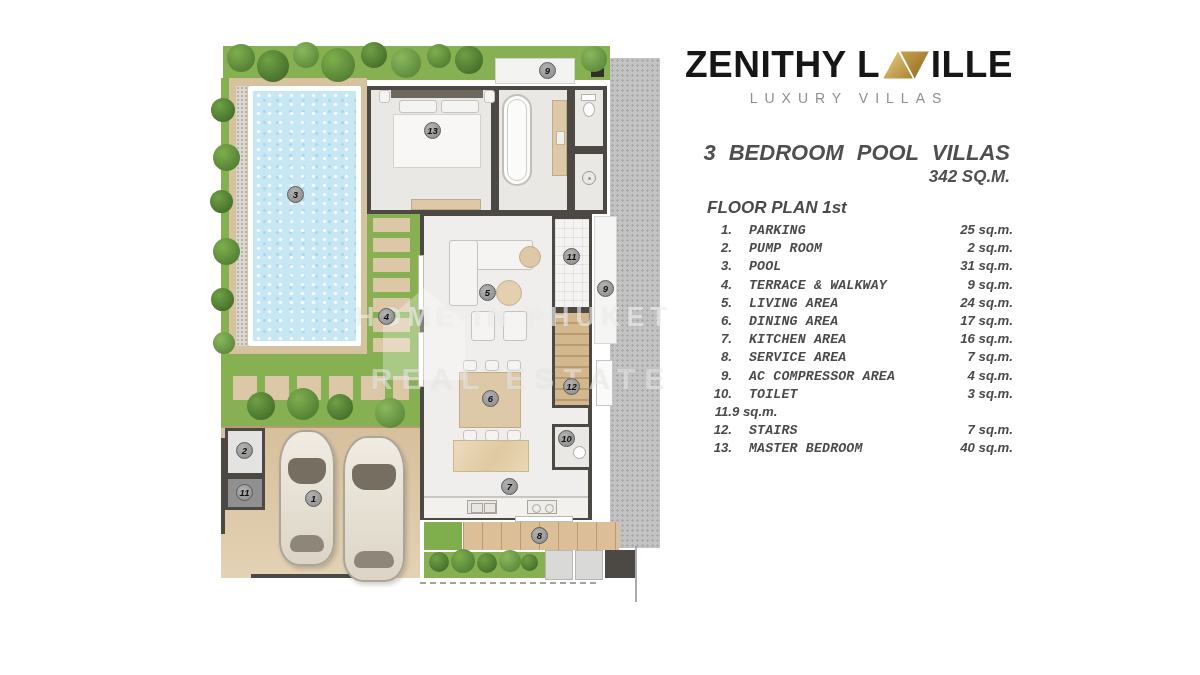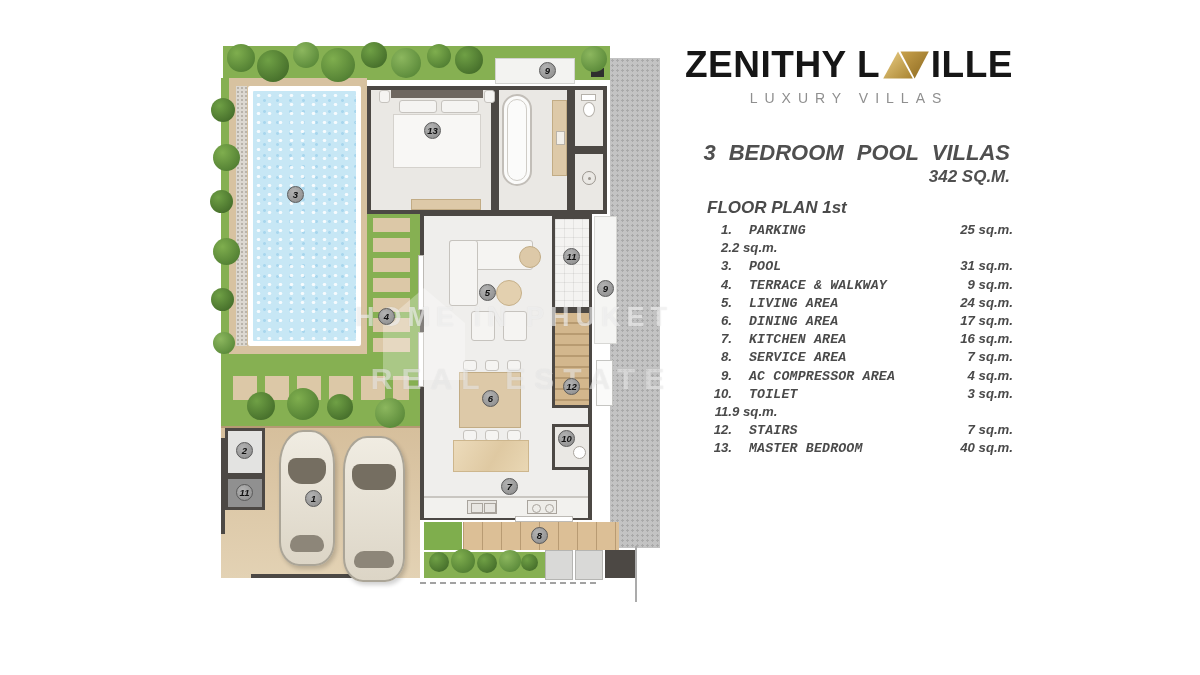--- a/index.html
+++ b/index.html
@@ -252,20 +252,21 @@
   <div class="abs fp-head">FLOOR PLAN 1st</div>
 
   <div class="abs legend">
     <div class="lrow">
         <span class="lnum">1.</span>
         <span class="lname">PARKING</span>
         <span class="larea">25 sq.m.</span>
       </div>
     <div class="lrow">
         <span class="lnum">2.</span>
+        <span class="lname">PUMP ROOM</span>
         <span class="larea">2 sq.m.</span>
       </div>
     <div class="lrow">
         <span class="lnum">3.</span>
         <span class="lname">POOL</span>
         <span class="larea">31 sq.m.</span>
       </div>
     <div class="lrow">
         <span class="lnum">4.</span>
         <span class="lname">TERRACE &amp; WALKWAY</span>

